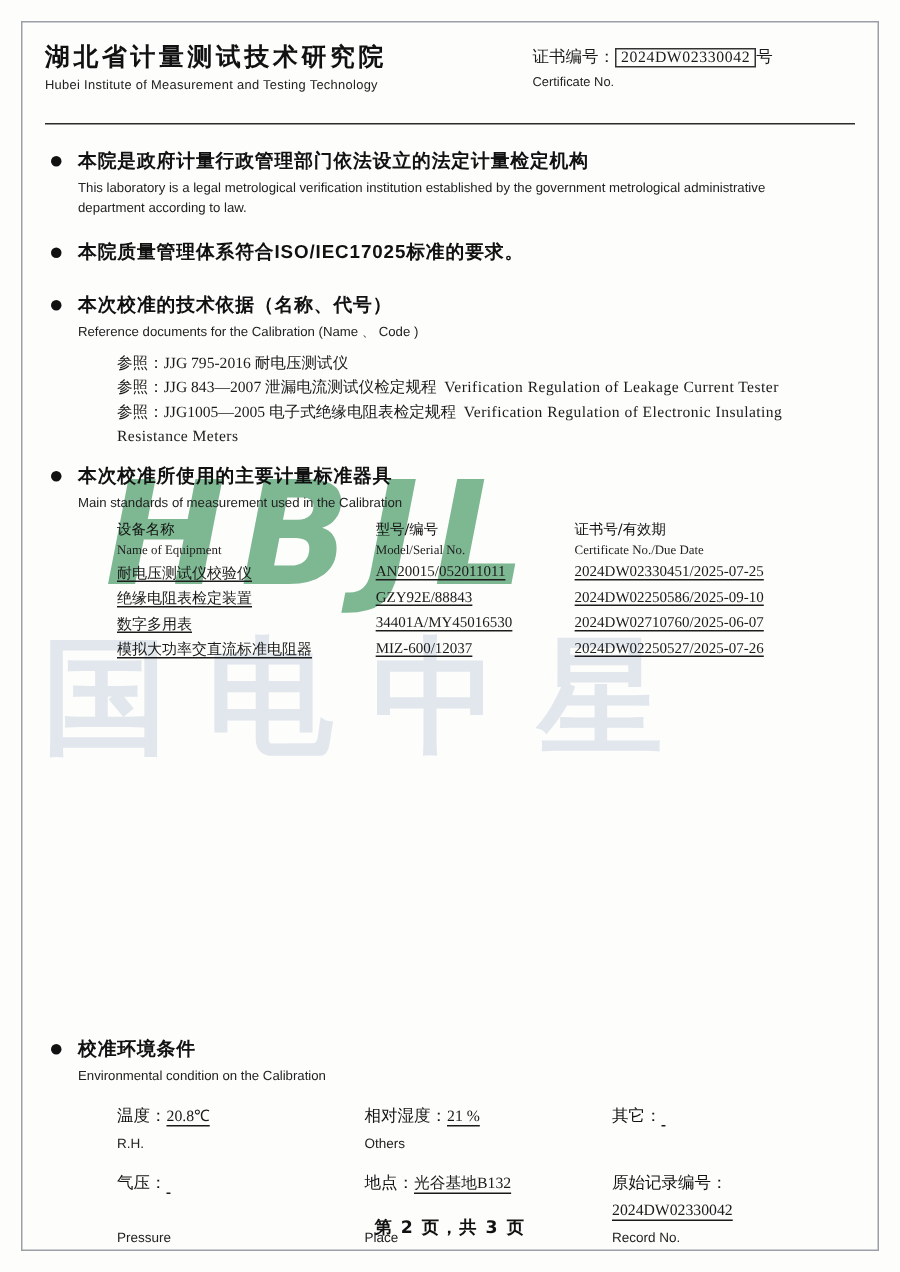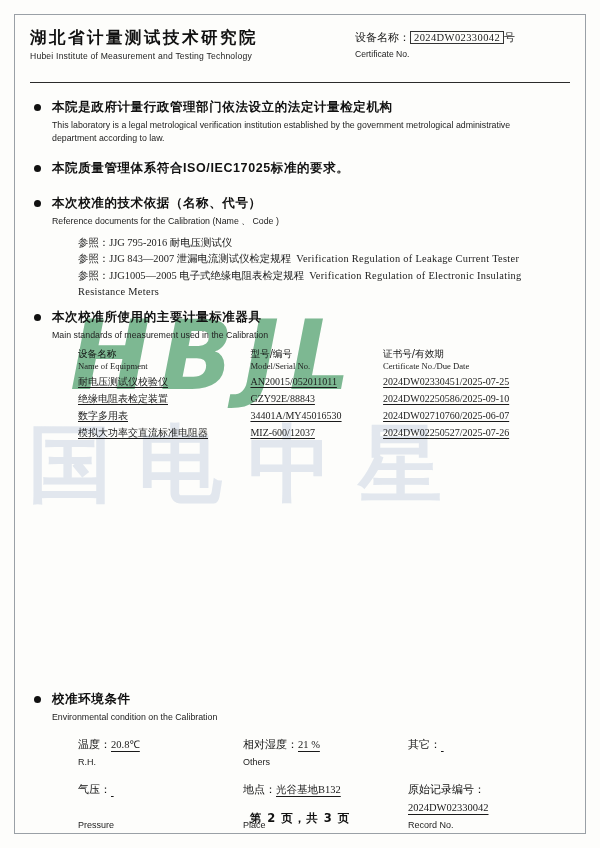--- a/index.html
+++ b/index.html
@@ -267,21 +267,21 @@
   <div class="scan-frame"></div>
 
   <div class="inner content">
 
     <div class="header">
       <div class="org-cn">湖北省计量测试技术研究院</div>
       <div class="org-en">Hubei Institute of Measurement and Testing Technology</div>
 
       <div class="cert-block">
         <div class="cert-line">
-          <span>设备名称：</span><span class="cert-no-box">2024DW02330042</span><span>号</span>
+          <span>证书编号：</span><span class="cert-no-box">2024DW02330042</span><span>号</span>
         </div>
         <div class="cert-en">Certificate No.</div>
       </div>
     </div>
     <hr class="rule">
 
     <div class="sec">
       <span class="bullet"></span>
       <div class="sec-cn">本院是政府计量行政管理部门依法设立的法定计量检定机构</div>
       <div class="sec-en">This laboratory is a legal metrological verification institution established by the government metrological administrative department according to law.</div>

